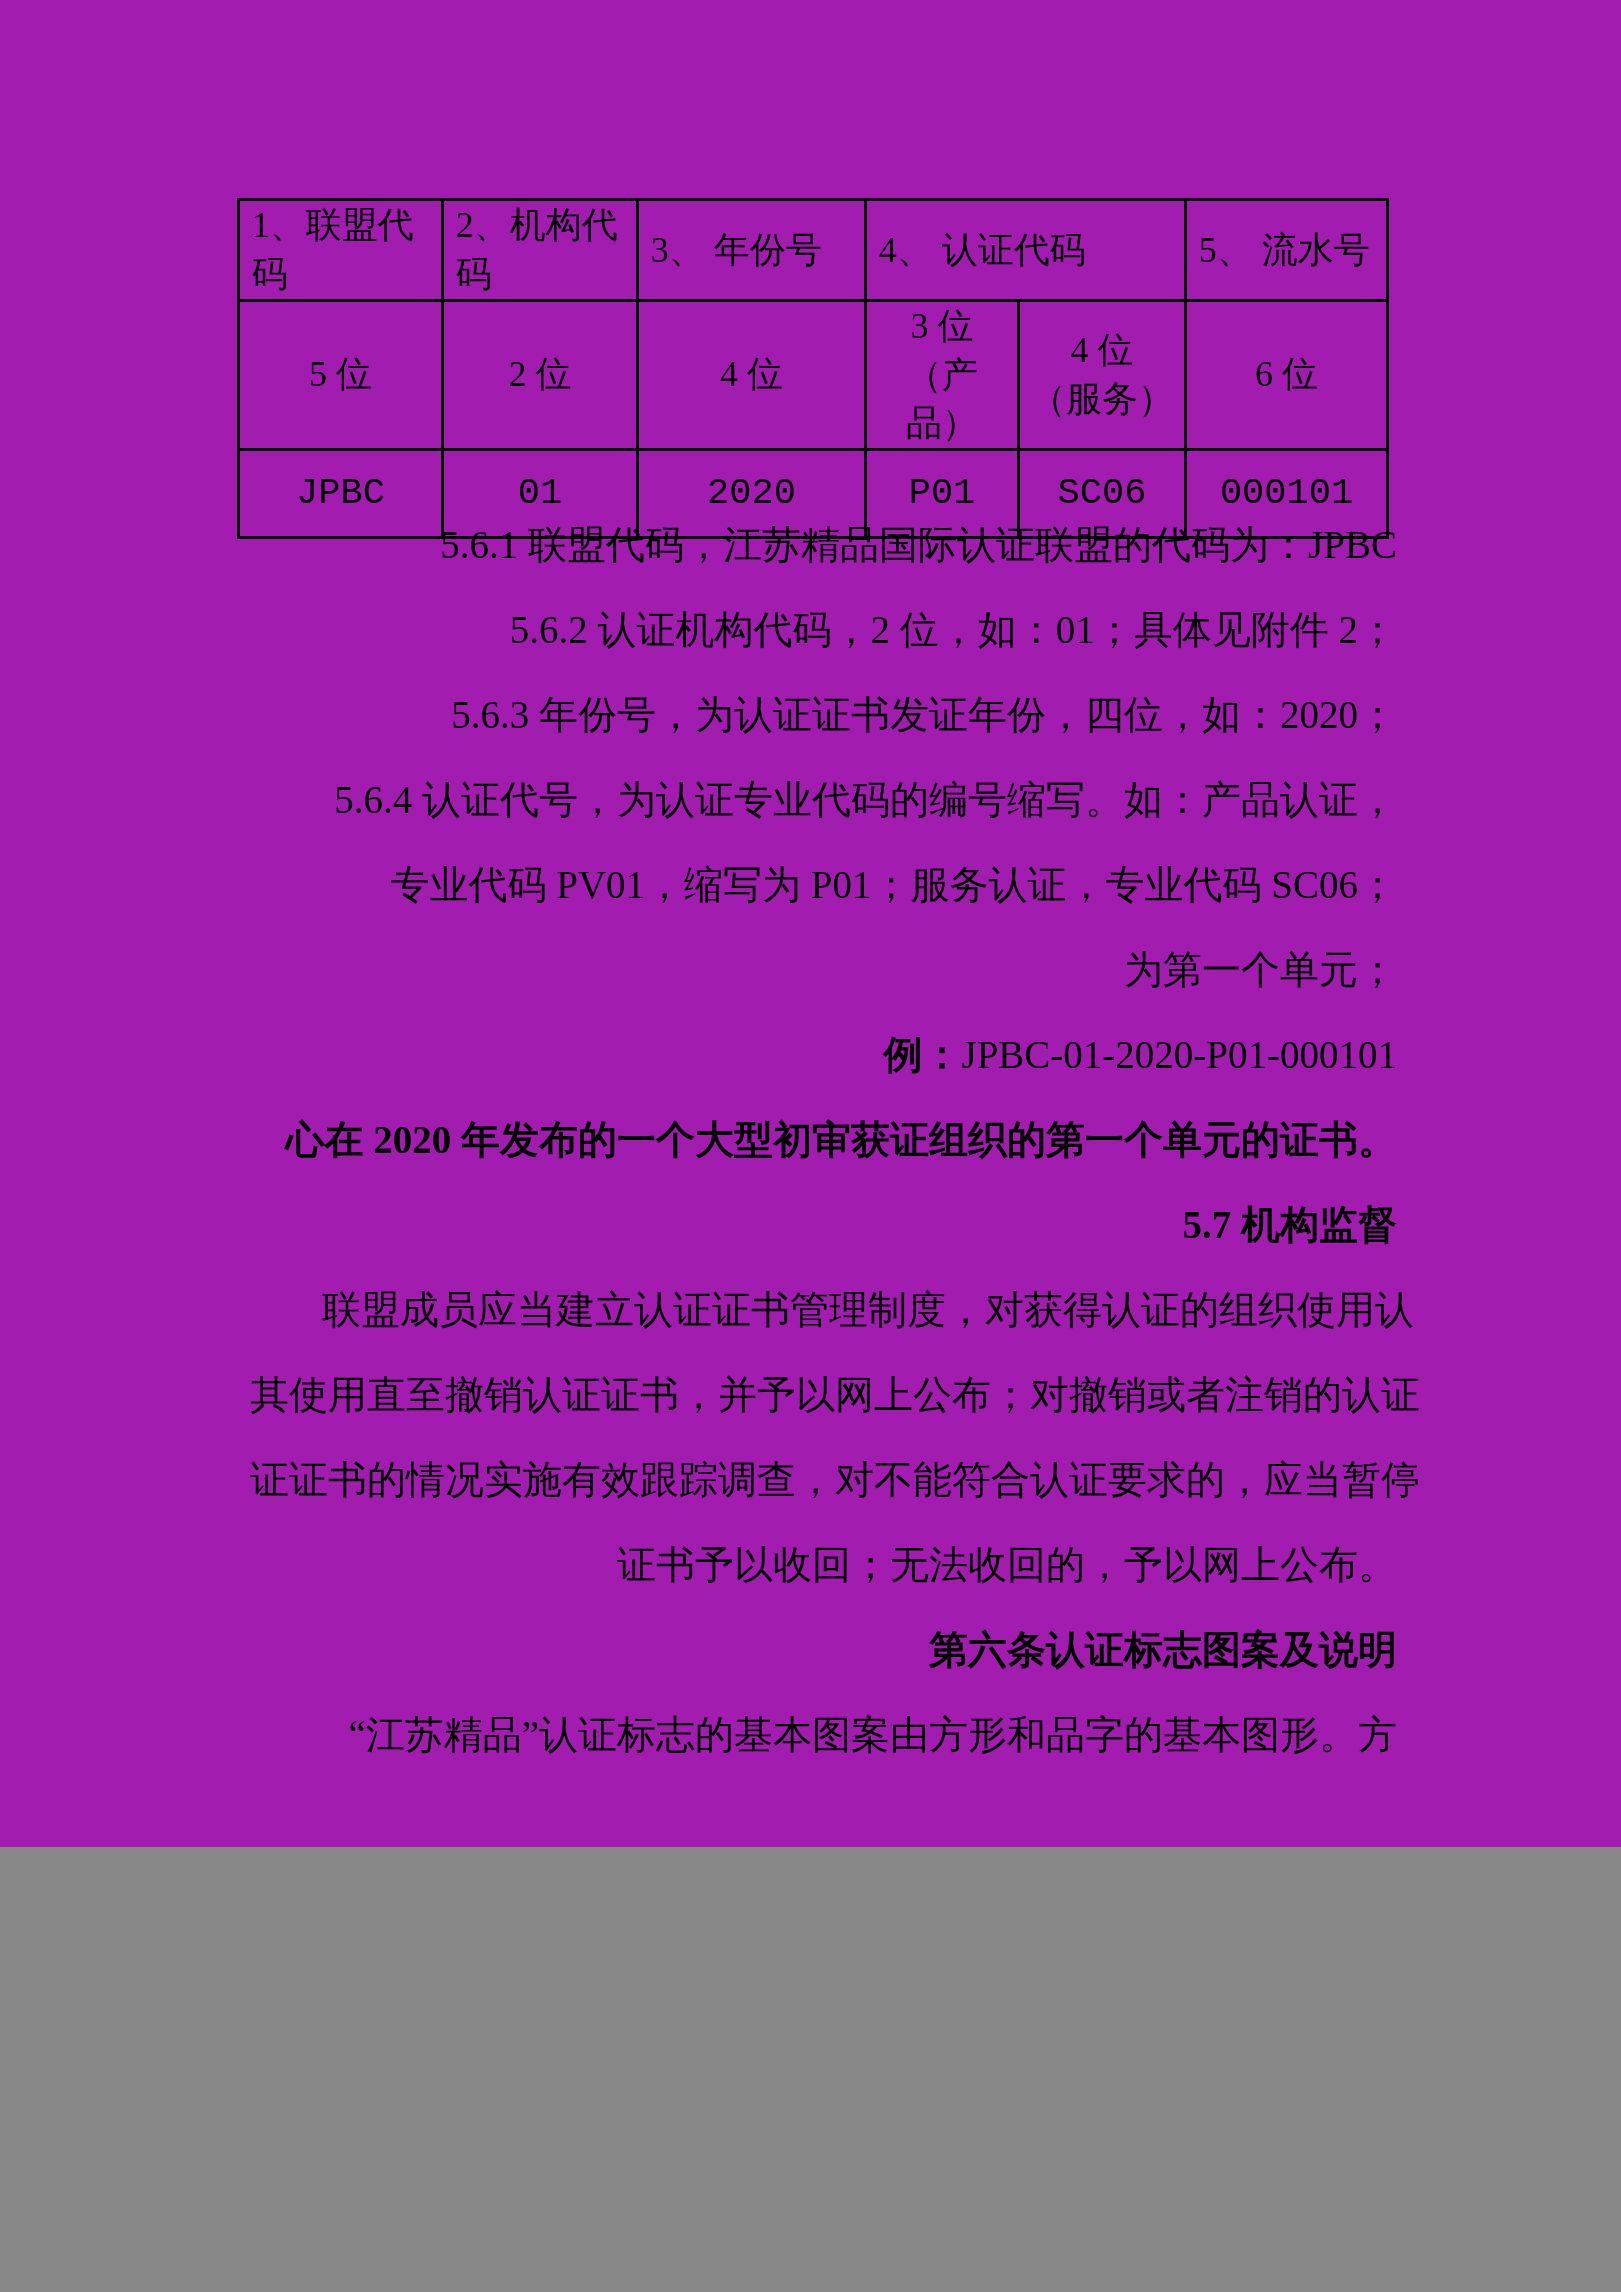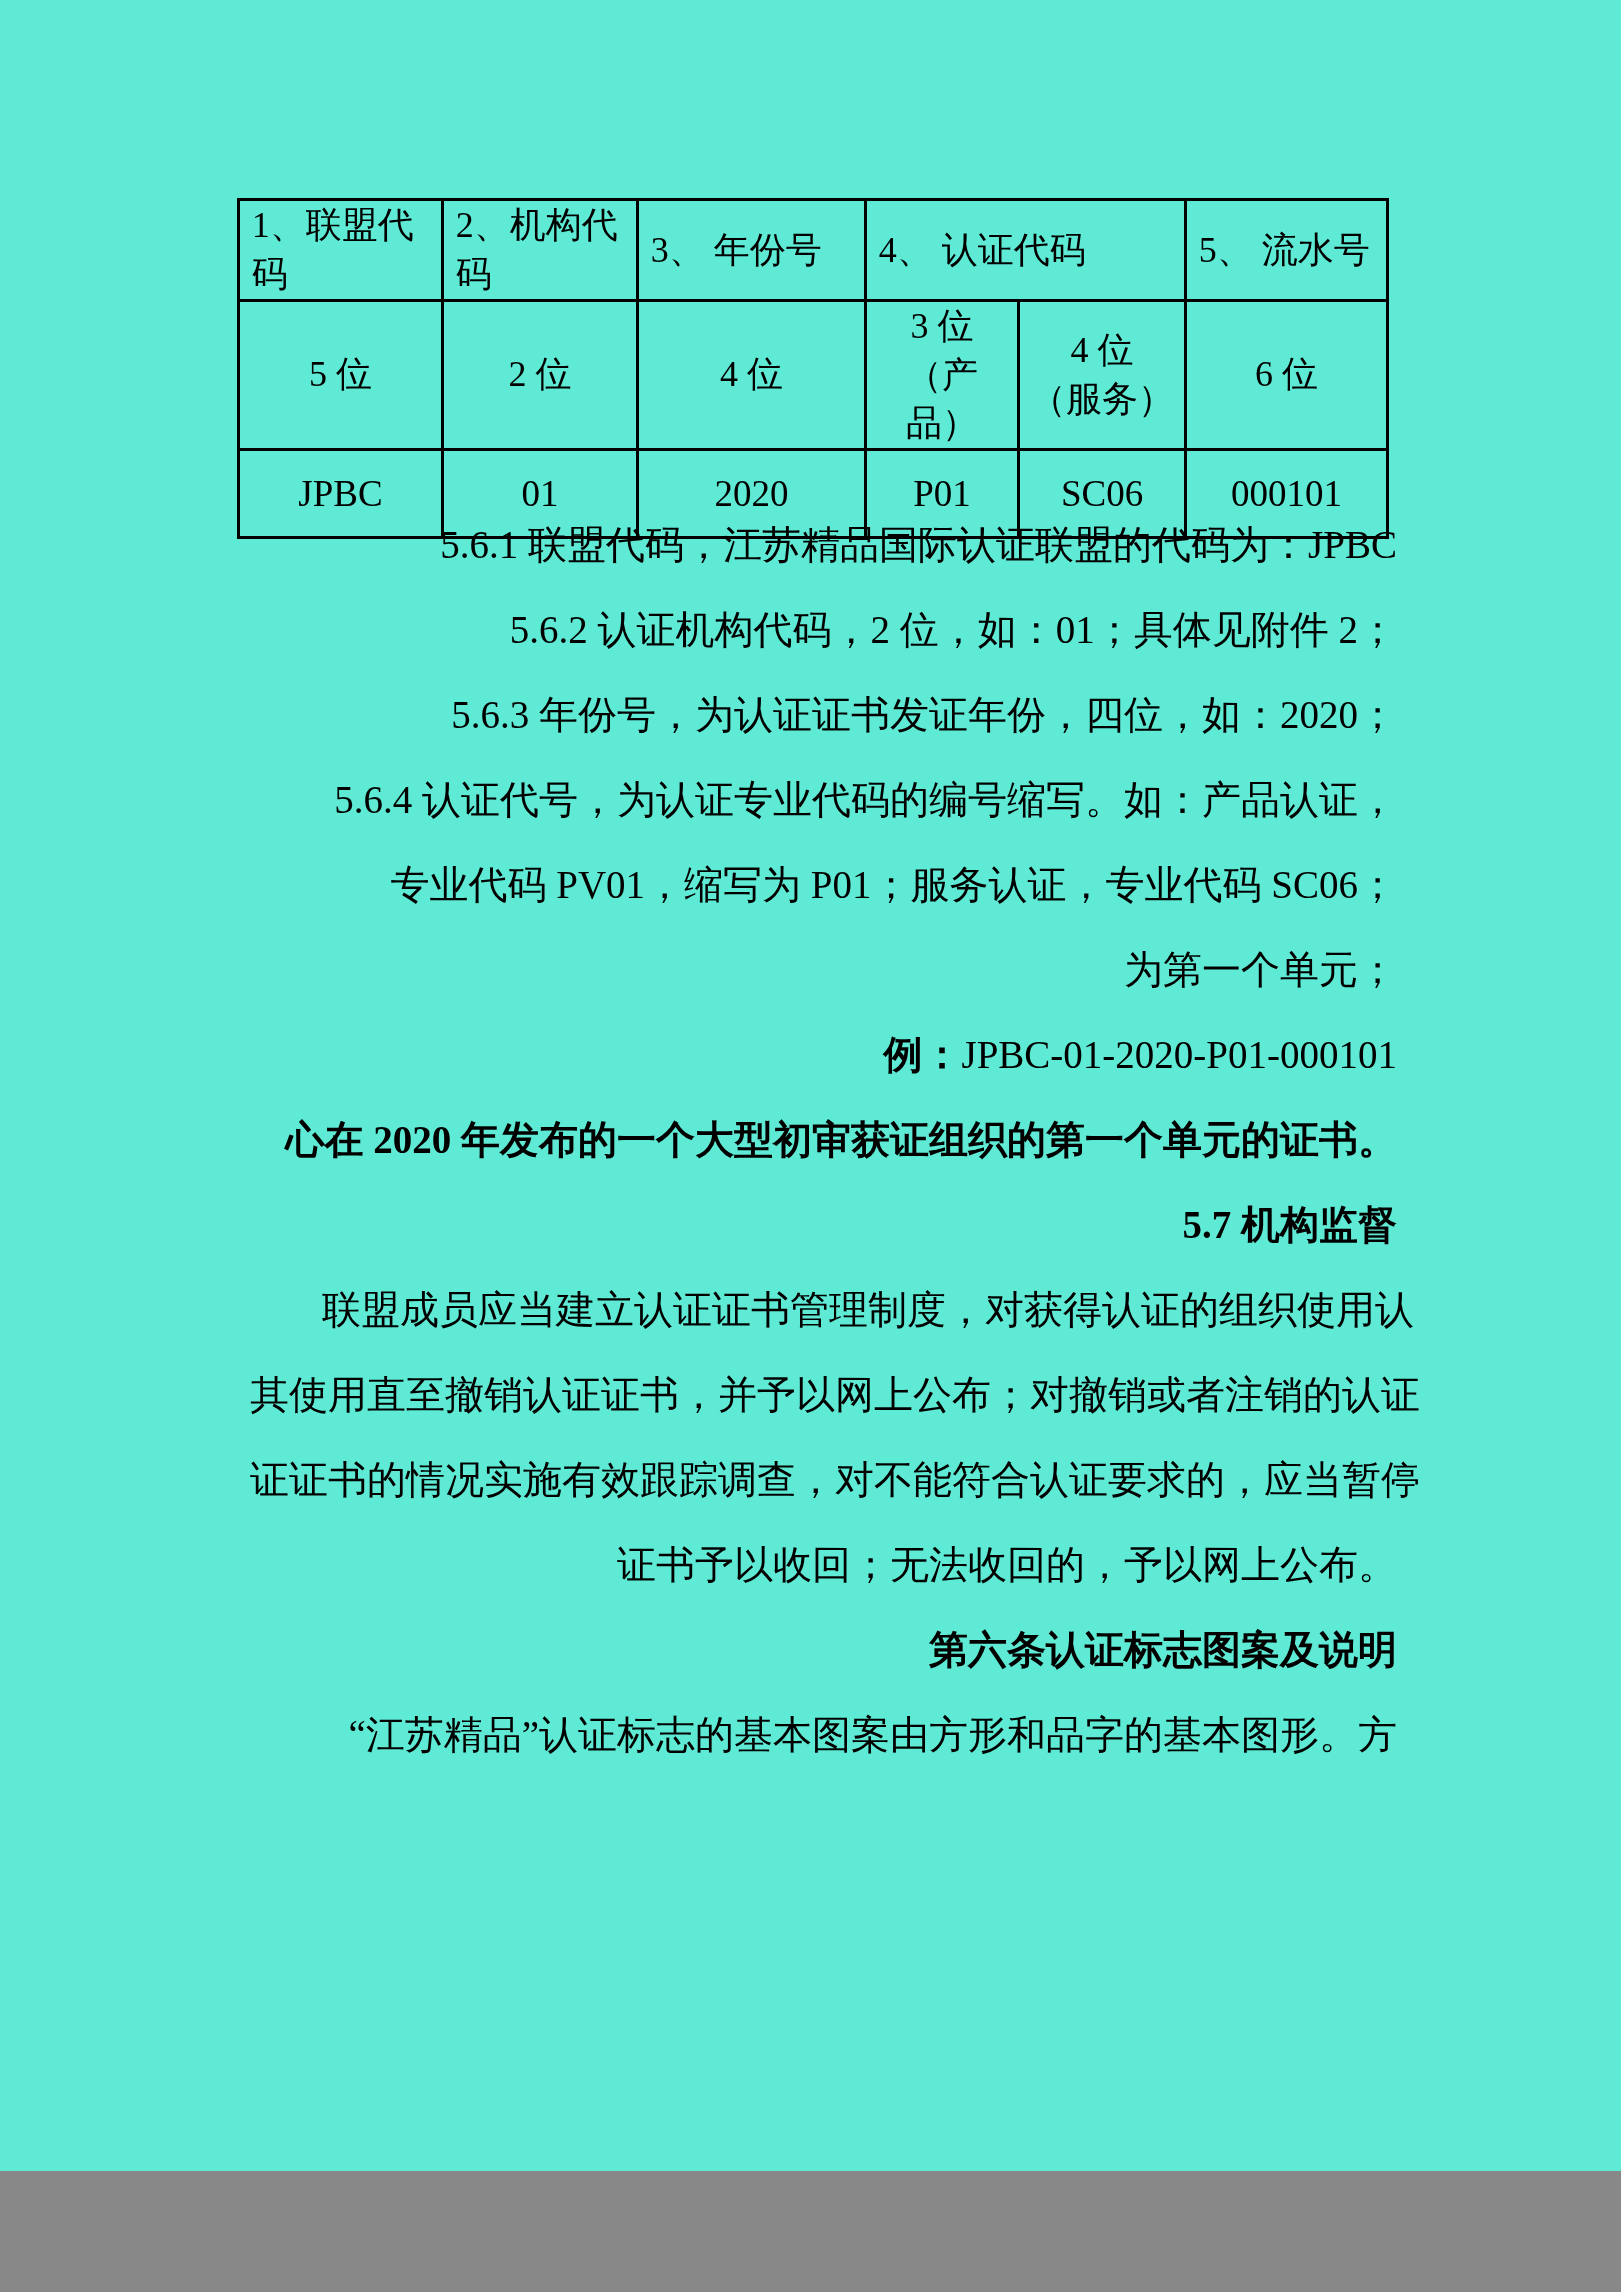--- a/index.html
+++ b/index.html
@@ -1,39 +1,39 @@
 <!DOCTYPE html>
 <html><head>
 <meta charset="utf-8">
 <style>
   html,body{margin:0;padding:0;background:#888;}
   .page{
     position:relative;
-    width:1621px;height:2171px;
-    background:#5eead4;
+    width:1621px;height:1847px;
+    background:#a21caf;
     color:#000;
     font-family:"Liberation Serif","DejaVu Serif",serif;
     overflow:hidden;
   }
   
   table.codes{
     position:absolute;left:237px;top:198px;
     border-collapse:collapse;table-layout:fixed;
     width:1149px;
   }
   table.codes th,table.codes td{
     border:3.9px solid #000;
     font-weight:normal;
     text-align:center;vertical-align:middle;
     padding:0;
     font-size:36px;
   }
   tr.r1 th{height:73px;text-align:left;padding-left:11.8px;}
   tr.r2 td{height:125px;}
-  tr.r3 td{height:85px;font-size:37px;}
+  tr.r3 td{height:85px;font-size:37px;font-family:Liberation Mono, monospace;}
   .pre{white-space:pre-line;line-height:1.35;}
   
   .bodytext{
     position:absolute;left:250px;top:502px;width:1147px;
     font-size:39px;
     text-align:right;
   }
   .ln{height:85px;line-height:85px;white-space:nowrap;}
   .in{padding-left:72px;}
   .b{font-weight:bold;}

